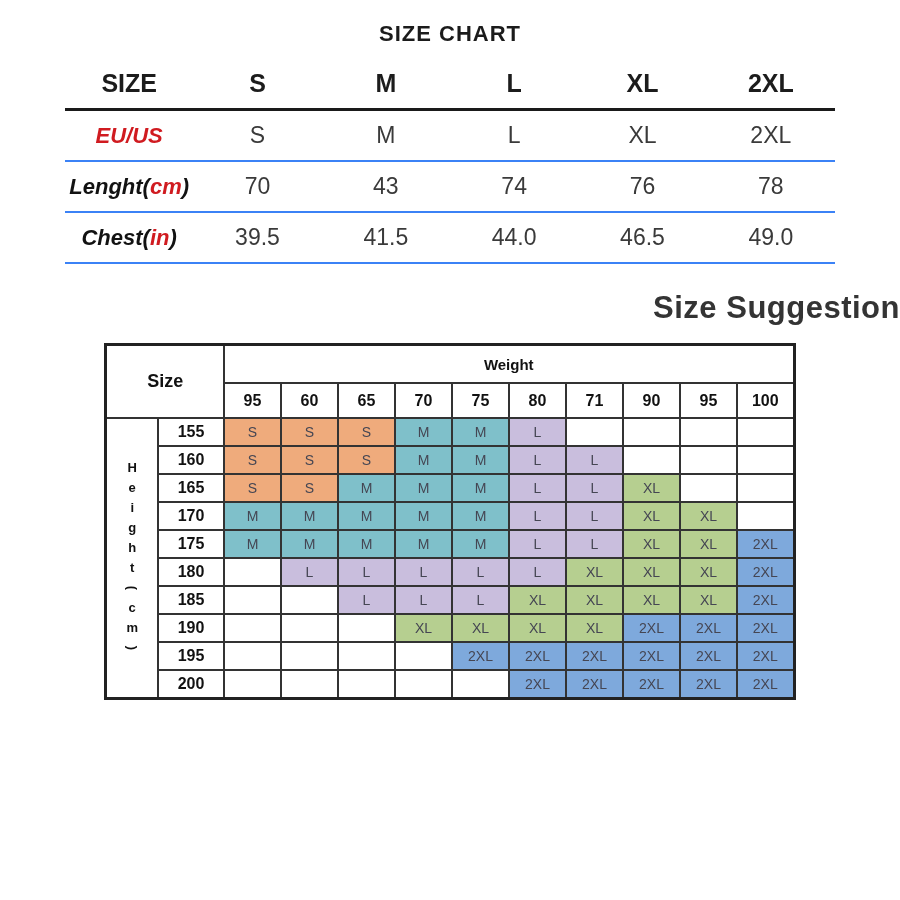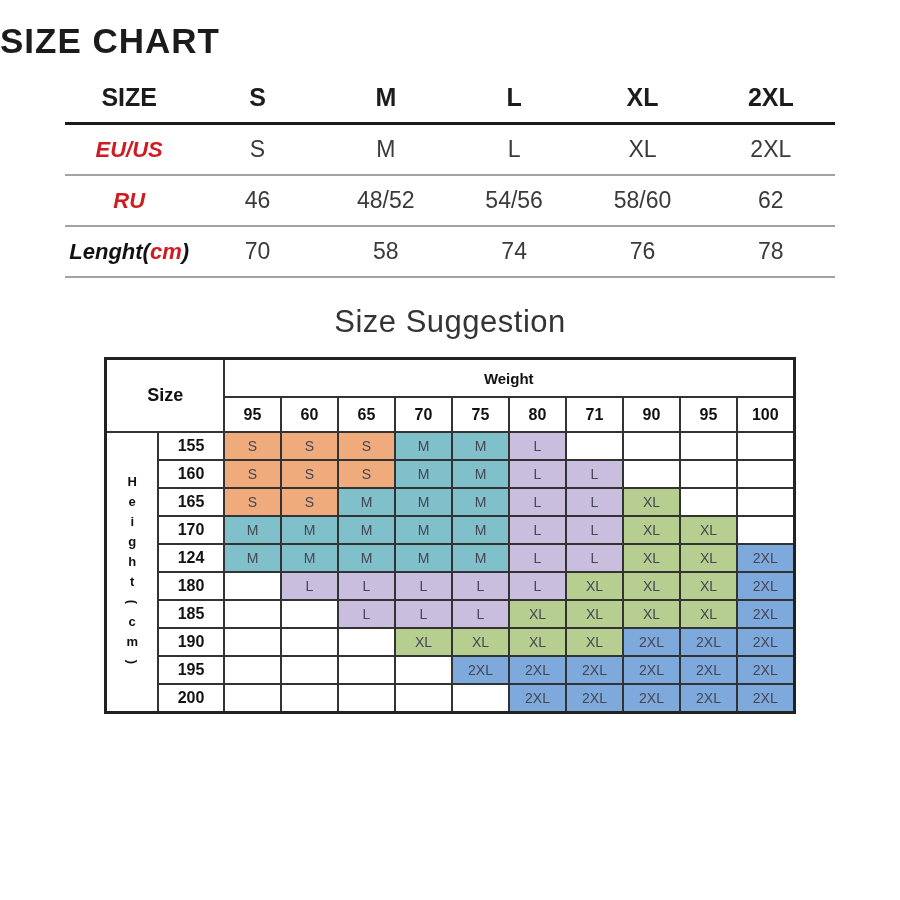--- a/index.html
+++ b/index.html
@@ -1,37 +1,37 @@
 <!DOCTYPE html>
 <html style="--accent-red: #d01b20;"><head>
 <meta charset="utf-8">
 <style>
   html,body{margin:0;padding:0;background:#ffffff;}
   body{width:900px;height:900px;font-family:"Liberation Sans",sans-serif;overflow:hidden;}
   .wrap{width:900px;}
 
   
   .title1{
-    text-align:left;font-size:35px;font-weight:700;letter-spacing:1px;
+    text-align:center;font-size:22px;font-weight:700;letter-spacing:1px;
     color:#1b1b1b;padding-top:21px;margin-bottom:12px;
   }
 
   
   table.main{width:770px;margin:0 auto;border-collapse:collapse;table-layout:fixed;}
   table.main td{text-align:center;vertical-align:middle;height:47px;}
-  table.main tr{border-bottom:2px solid #a3a3a3;}
+  table.main tr{border-bottom:2px solid #3b82f6;}
   table.main tr.head-row{border-bottom:3px solid #1a1a1a;}
   table.main tr.head-row td{font-size:25px;font-weight:700;color:#1c1c1c;}
   table.main td.rlabel{font-size:22px;font-weight:700;font-style:italic;color:#121212;}
   table.main td.val{font-size:23px;color:#3a3a3a;}
   .red{color:var(--accent-red,#d01b20);}
 
   
   .title2{
-    text-align:center;font-size:31px;font-weight:400;color:#343434;
+    text-align:right;font-size:31px;font-weight:700;color:#343434;
     letter-spacing:0.5px;margin:26px 0 17px 0;
   }
 
   
   table.sg{border-collapse:collapse;margin:0 auto;table-layout:fixed;width:688px;border:3px solid #222;}
   table.sg td{border:2px solid #333;text-align:center;vertical-align:middle;padding:0;
               font-size:14px;color:#454653;background:#fff;}
   table.sg td.corner{font-size:18px;font-weight:700;color:#111;}
   table.sg td.wlabel{font-size:15px;font-weight:700;color:#111;height:36px;}
   table.sg td.wnum{font-size:16px;font-weight:700;color:#111;height:33px;}
@@ -59,34 +59,34 @@
         </tr>
         <tr>
           <td class="rlabel"><span class="red">EU/US</span></td>
           <td class="val">S</td>
           <td class="val">M</td>
           <td class="val">L</td>
           <td class="val">XL</td>
           <td class="val">2XL</td>
         </tr>
         <tr>
-          <td class="rlabel"><span class="red">RU</span></td>
-          <td class="val">46</td>
-          <td class="val">48/52</td>
-          <td class="val">54/56</td>
-          <td class="val">58/60</td>
-          <td class="val">62</td>
-        </tr>
-        <tr>
           <td class="rlabel"><span>Lenght(</span><span class="red">cm</span><span>)</span></td>
           <td class="val">70</td>
-          <td class="val">58</td>
+          <td class="val">43</td>
           <td class="val">74</td>
           <td class="val">76</td>
           <td class="val">78</td>
+        </tr>
+        <tr>
+          <td class="rlabel"><span>Chest(</span><span class="red">in</span><span>)</span></td>
+          <td class="val">39.5</td>
+          <td class="val">41.5</td>
+          <td class="val">44.0</td>
+          <td class="val">46.5</td>
+          <td class="val">49.0</td>
         </tr>
       </tbody>
   </table>
 
   <div class="title2">Size Suggestion</div>
 
   <table class="sg">
     <colgroup>
         <col style="width: 52px;">
         <col style="width: 66px;">
@@ -176,21 +176,21 @@
           <td class="cell" style="background: rgb(127, 192, 202);">M</td>
           <td class="cell" style="background: rgb(127, 192, 202);">M</td>
           <td class="cell" style="background: rgb(127, 192, 202);">M</td>
           <td class="cell" style="background: rgb(201, 190, 221);">L</td>
           <td class="cell" style="background: rgb(201, 190, 221);">L</td>
           <td class="cell" style="background: rgb(182, 207, 144);">XL</td>
           <td class="cell" style="background: rgb(182, 207, 144);">XL</td>
           <td class="cell"></td>
         </tr>
         <tr class="body-row">
-          <td class="hnum">124</td>
+          <td class="hnum">175</td>
           <td class="cell" style="background: rgb(127, 192, 202);">M</td>
           <td class="cell" style="background: rgb(127, 192, 202);">M</td>
           <td class="cell" style="background: rgb(127, 192, 202);">M</td>
           <td class="cell" style="background: rgb(127, 192, 202);">M</td>
           <td class="cell" style="background: rgb(127, 192, 202);">M</td>
           <td class="cell" style="background: rgb(201, 190, 221);">L</td>
           <td class="cell" style="background: rgb(201, 190, 221);">L</td>
           <td class="cell" style="background: rgb(182, 207, 144);">XL</td>
           <td class="cell" style="background: rgb(182, 207, 144);">XL</td>
           <td class="cell" style="background: rgb(126, 169, 220);">2XL</td>

